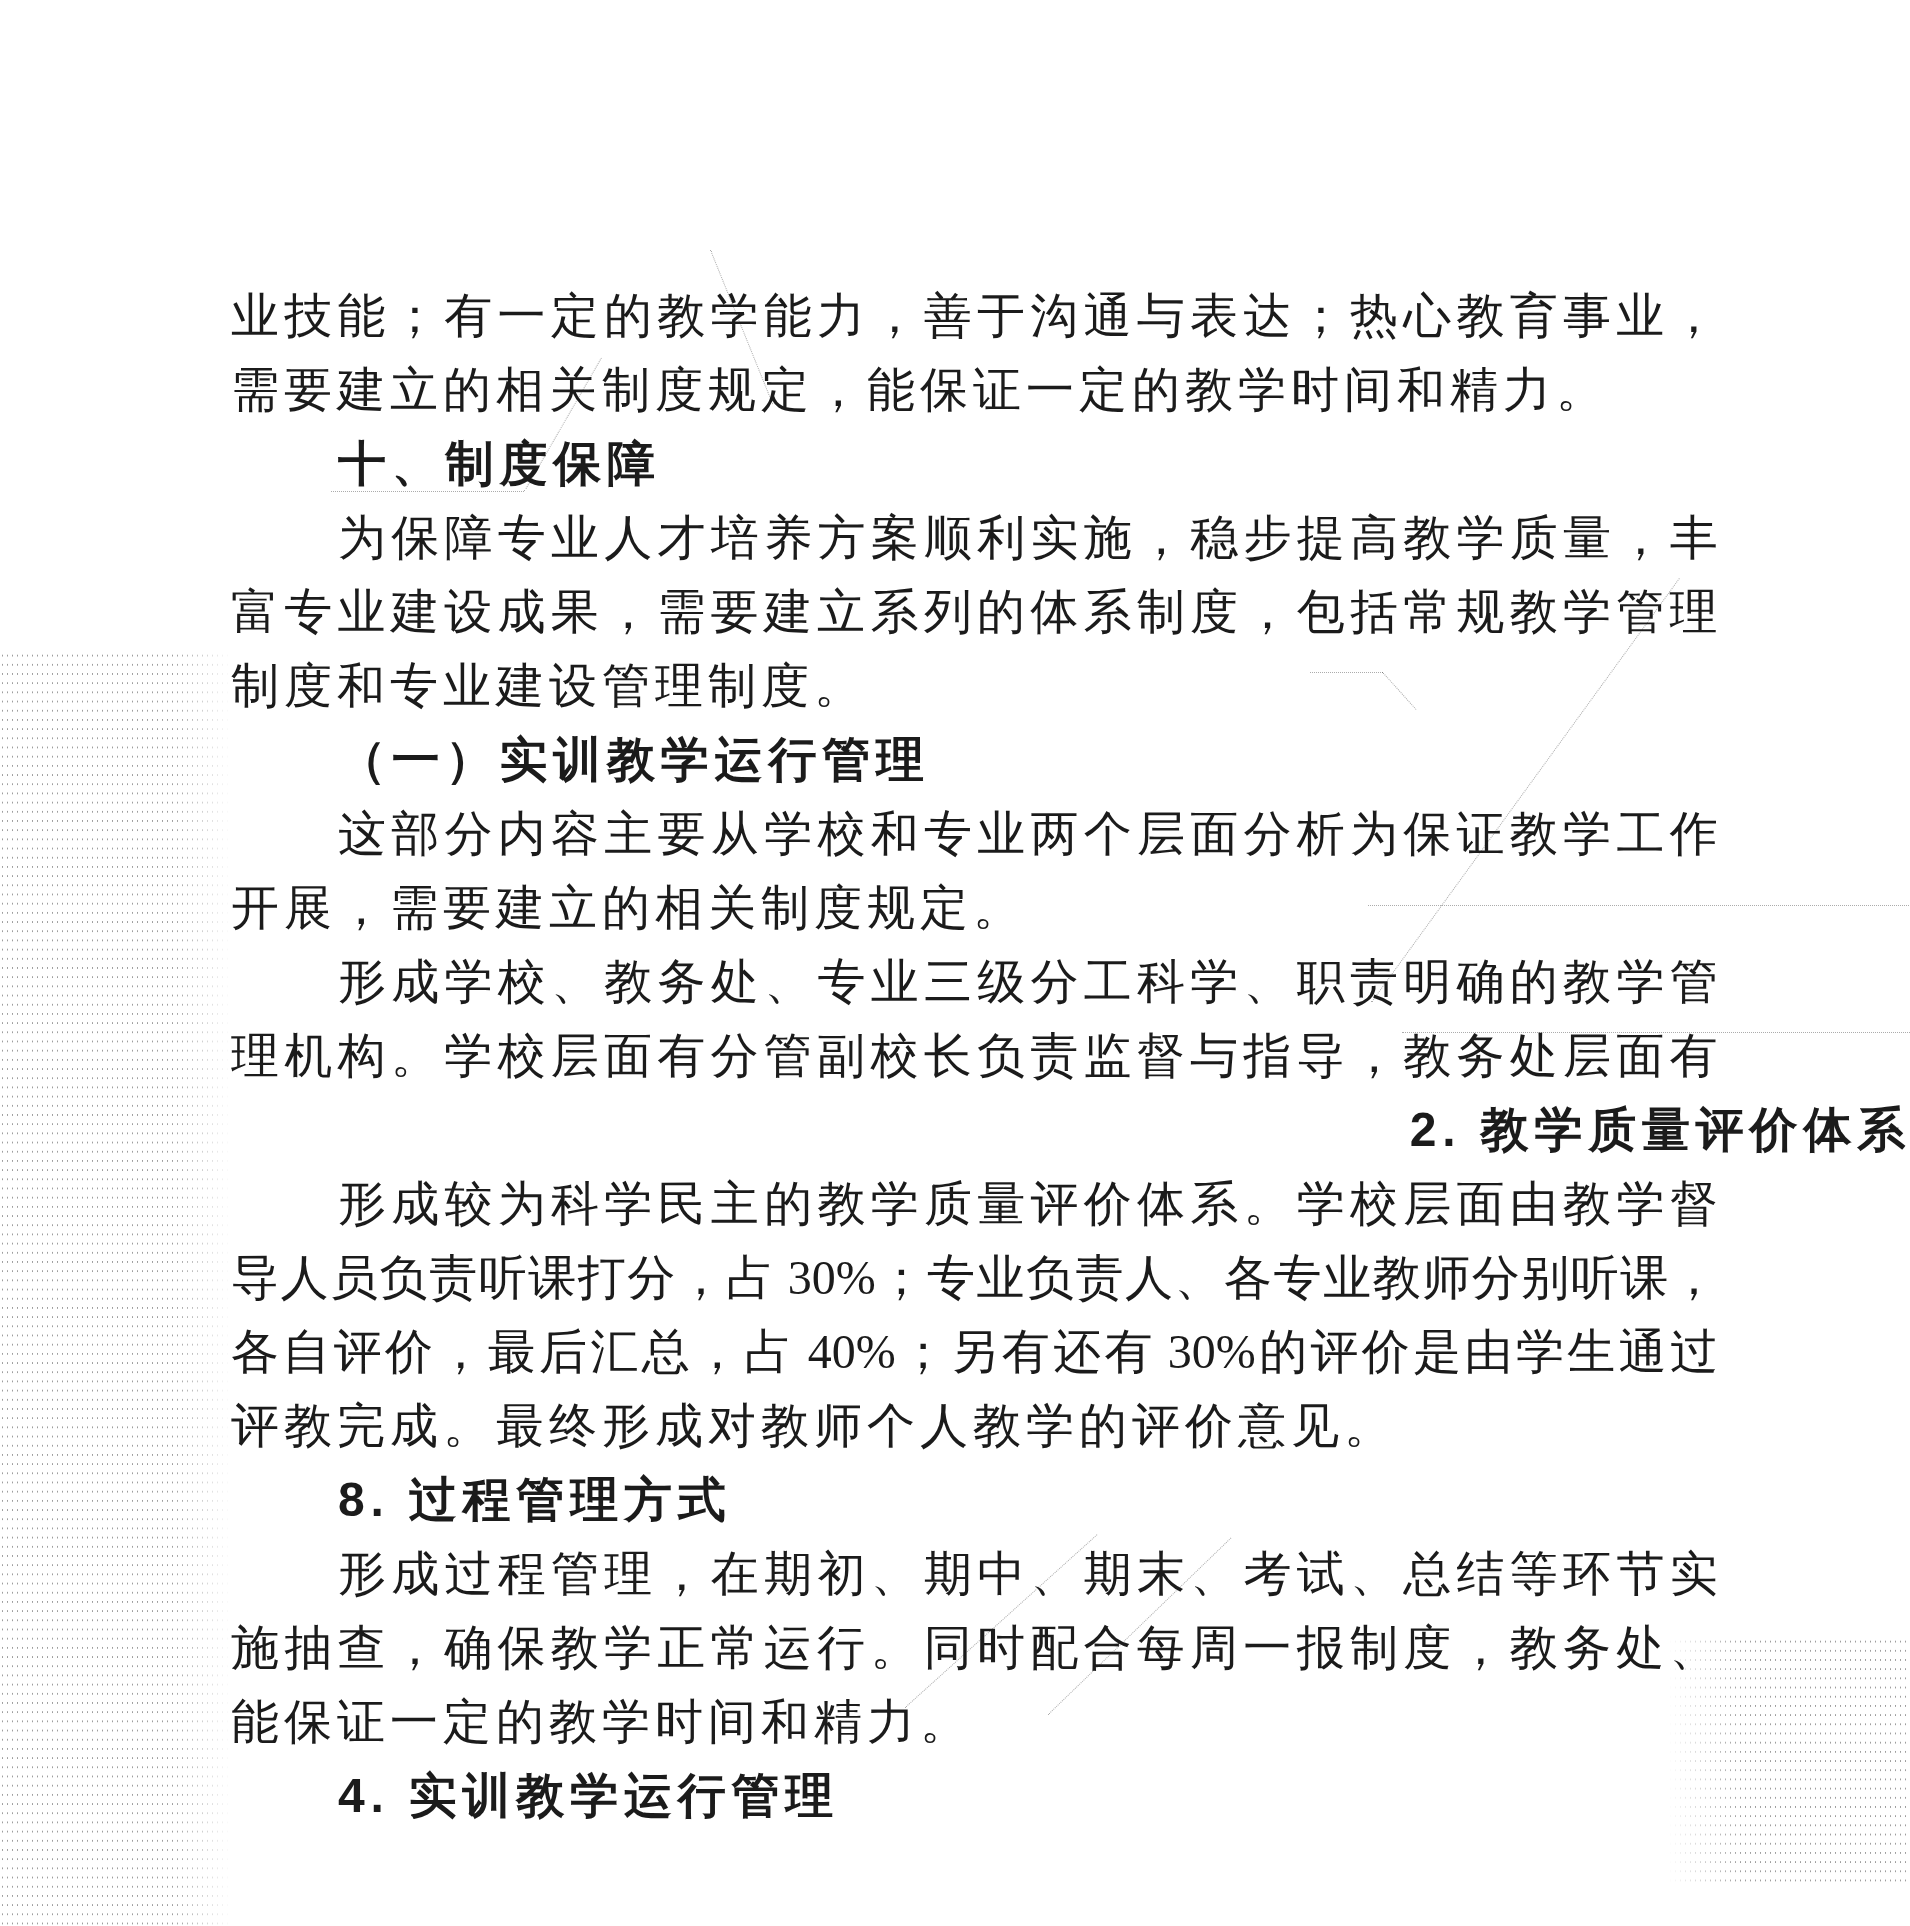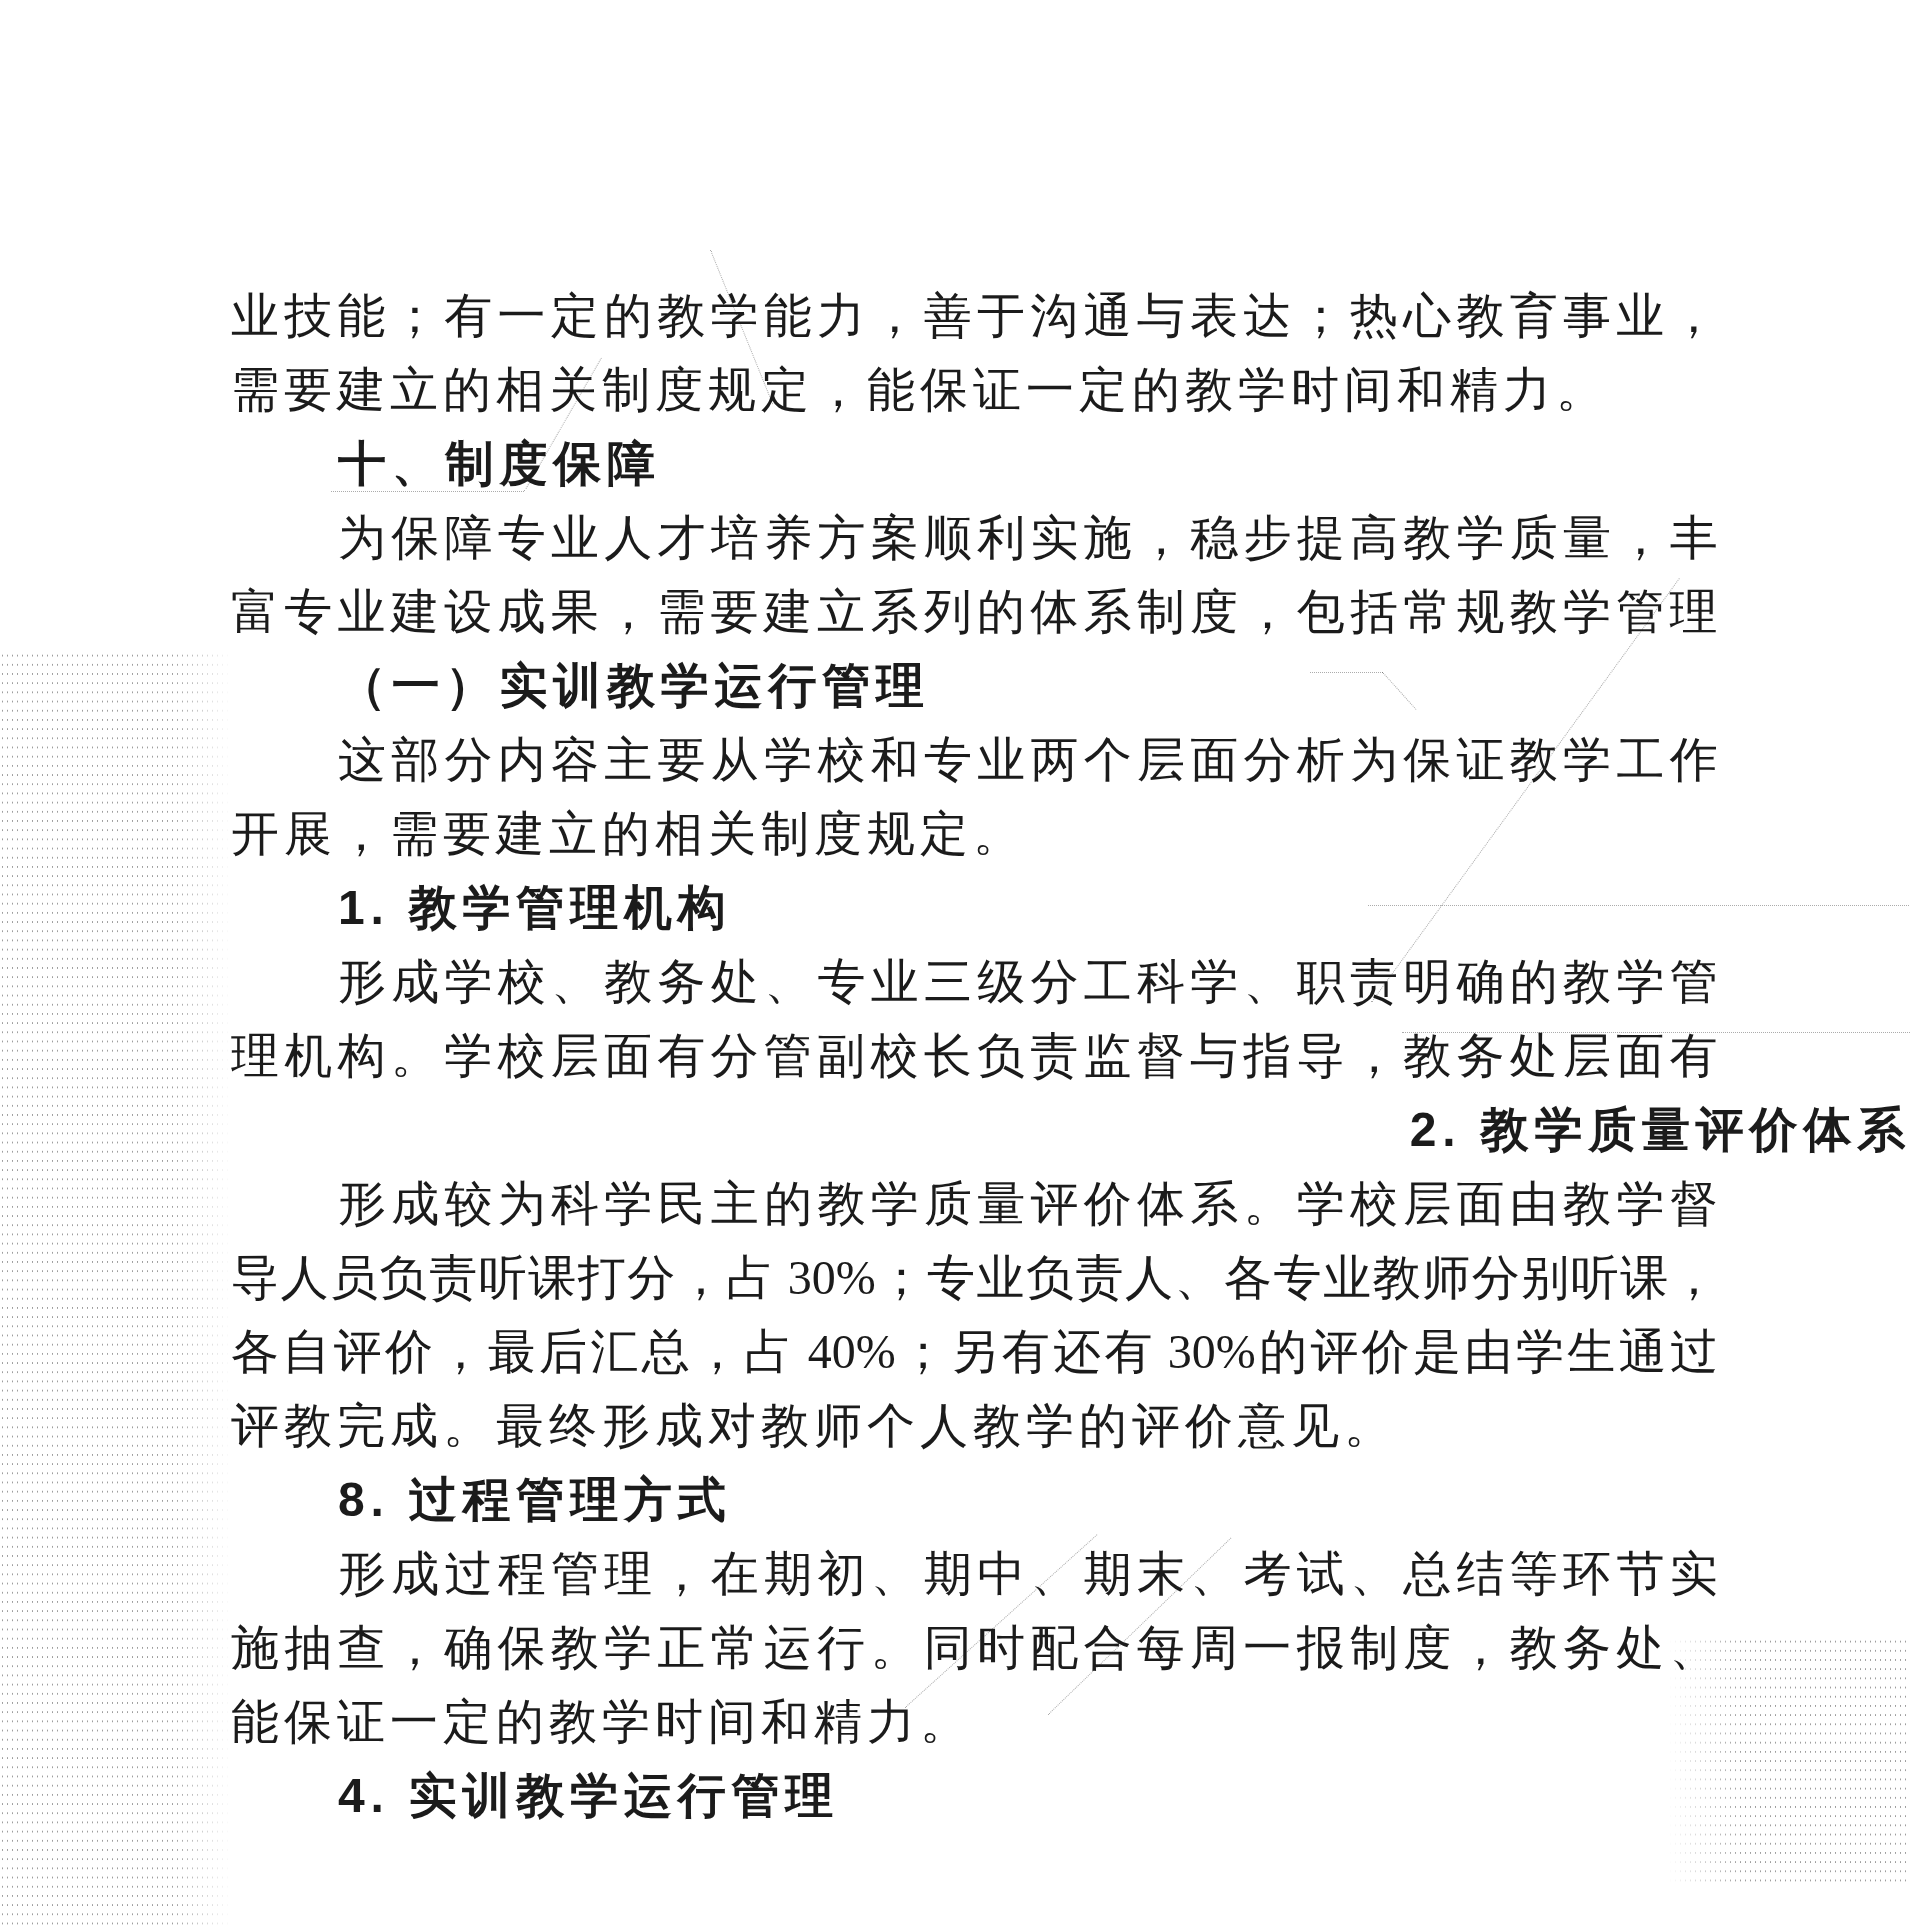--- a/index.html
+++ b/index.html
@@ -87,24 +87,24 @@
 
   <div class="wm-line" style="left:905px; top:1707px; width:258px; transform:rotate(-42deg);"></div>
   <div class="wm-line" style="left:1048px; top:1714px; width:254px; transform:rotate(-44deg);"></div>
 
   <main class="content">
       <div class="line body justify" style="margin-left: 231px; width: 1487px;"><span>业</span><span>技</span><span>能</span><span>；</span><span>有</span><span>一</span><span>定</span><span>的</span><span>教</span><span>学</span><span>能</span><span>力</span><span>，</span><span>善</span><span>于</span><span>沟</span><span>通</span><span>与</span><span>表</span><span>达</span><span>；</span><span>热</span><span>心</span><span>教</span><span>育</span><span>事</span><span>业</span><span>，</span></div>
       <div class="line body" style="margin-left: 231px;">需要建立的相关制度规定，能保证一定的教学时间和精力。</div>
       <div class="line heading-num" style="margin-left: 338px;">十、制度保障</div>
       <div class="line body justify" style="margin-left: 338px; width: 1380px;"><span>为</span><span>保</span><span>障</span><span>专</span><span>业</span><span>人</span><span>才</span><span>培</span><span>养</span><span>方</span><span>案</span><span>顺</span><span>利</span><span>实</span><span>施</span><span>，</span><span>稳</span><span>步</span><span>提</span><span>高</span><span>教</span><span>学</span><span>质</span><span>量</span><span>，</span><span>丰</span></div>
       <div class="line body justify" style="margin-left: 231px; width: 1487px;"><span>富</span><span>专</span><span>业</span><span>建</span><span>设</span><span>成</span><span>果</span><span>，</span><span>需</span><span>要</span><span>建</span><span>立</span><span>系</span><span>列</span><span>的</span><span>体</span><span>系</span><span>制</span><span>度</span><span>，</span><span>包</span><span>括</span><span>常</span><span>规</span><span>教</span><span>学</span><span>管</span><span>理</span></div>
+      <div class="line body" style="margin-left: 231px;">制度和专业建设管理制度。</div>
       <div class="line heading-paren" style="margin-left: 338px;">（一）实训教学运行管理</div>
       <div class="line body justify" style="margin-left: 338px; width: 1380px;"><span>这</span><span>部</span><span>分</span><span>内</span><span>容</span><span>主</span><span>要</span><span>从</span><span>学</span><span>校</span><span>和</span><span>专</span><span>业</span><span>两</span><span>个</span><span>层</span><span>面</span><span>分</span><span>析</span><span>为</span><span>保</span><span>证</span><span>教</span><span>学</span><span>工</span><span>作</span></div>
       <div class="line body" style="margin-left: 231px;">开展，需要建立的相关制度规定。</div>
-      <div class="line heading-num" style="margin-left: 338px;">1. 教学管理机构</div>
       <div class="line body justify" style="margin-left: 338px; width: 1380px;"><span>形</span><span>成</span><span>学</span><span>校</span><span>、</span><span>教</span><span>务</span><span>处</span><span>、</span><span>专</span><span>业</span><span>三</span><span>级</span><span>分</span><span>工</span><span>科</span><span>学</span><span>、</span><span>职</span><span>责</span><span>明</span><span>确</span><span>的</span><span>教</span><span>学</span><span>管</span></div>
       <div class="line body justify" style="margin-left: 231px; width: 1487px;"><span>理</span><span>机</span><span>构</span><span>。</span><span>学</span><span>校</span><span>层</span><span>面</span><span>有</span><span>分</span><span>管</span><span>副</span><span>校</span><span>长</span><span>负</span><span>责</span><span>监</span><span>督</span><span>与</span><span>指</span><span>导</span><span>，</span><span>教</span><span>务</span><span>处</span><span>层</span><span>面</span><span>有</span></div>
       <div class="line heading-num" style="margin-left: 338px; text-align: right;">2. 教学质量评价体系</div>
       <div class="line body justify" style="margin-left: 338px; width: 1380px;"><span>形</span><span>成</span><span>较</span><span>为</span><span>科</span><span>学</span><span>民</span><span>主</span><span>的</span><span>教</span><span>学</span><span>质</span><span>量</span><span>评</span><span>价</span><span>体</span><span>系</span><span>。</span><span>学</span><span>校</span><span>层</span><span>面</span><span>由</span><span>教</span><span>学</span><span>督</span></div>
       <div class="line body justify" style="margin-left: 231px; width: 1487px;"><span>导</span><span>人</span><span>员</span><span>负</span><span>责</span><span>听</span><span>课</span><span>打</span><span>分</span><span>，</span><span>占</span><span> 30%</span><span>；</span><span>专</span><span>业</span><span>负</span><span>责</span><span>人</span><span>、</span><span>各</span><span>专</span><span>业</span><span>教</span><span>师</span><span>分</span><span>别</span><span>听</span><span>课</span><span>，</span></div>
       <div class="line body justify" style="margin-left: 231px; width: 1487px;"><span>各</span><span>自</span><span>评</span><span>价</span><span>，</span><span>最</span><span>后</span><span>汇</span><span>总</span><span>，</span><span>占</span><span> 40%</span><span>；</span><span>另</span><span>有</span><span>还</span><span>有</span><span> 30%</span><span>的</span><span>评</span><span>价</span><span>是</span><span>由</span><span>学</span><span>生</span><span>通</span><span>过</span></div>
       <div class="line body" style="margin-left: 231px;">评教完成。最终形成对教师个人教学的评价意见。</div>
       <div class="line heading-num" style="margin-left: 338px;">8. 过程管理方式</div>
       <div class="line body justify" style="margin-left: 338px; width: 1380px;"><span>形</span><span>成</span><span>过</span><span>程</span><span>管</span><span>理</span><span>，</span><span>在</span><span>期</span><span>初</span><span>、</span><span>期</span><span>中</span><span>、</span><span>期</span><span>末</span><span>、</span><span>考</span><span>试</span><span>、</span><span>总</span><span>结</span><span>等</span><span>环</span><span>节</span><span>实</span></div>
       <div class="line body justify" style="margin-left: 231px; width: 1487px;"><span>施</span><span>抽</span><span>查</span><span>，</span><span>确</span><span>保</span><span>教</span><span>学</span><span>正</span><span>常</span><span>运</span><span>行</span><span>。</span><span>同</span><span>时</span><span>配</span><span>合</span><span>每</span><span>周</span><span>一</span><span>报</span><span>制</span><span>度</span><span>，</span><span>教</span><span>务</span><span>处</span><span>、</span></div>

